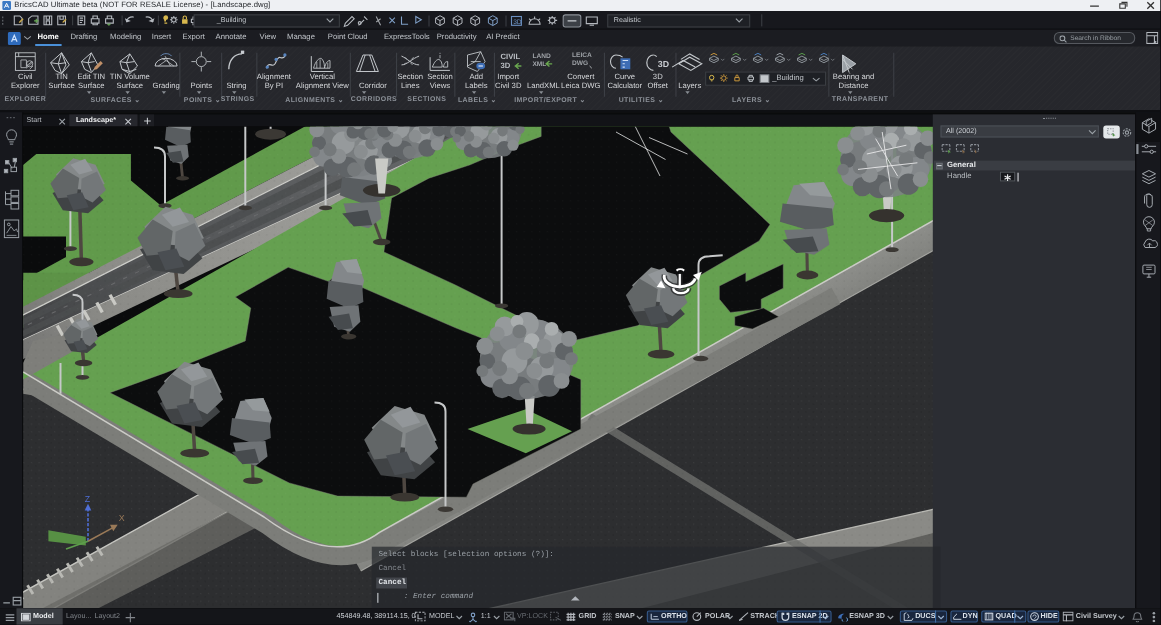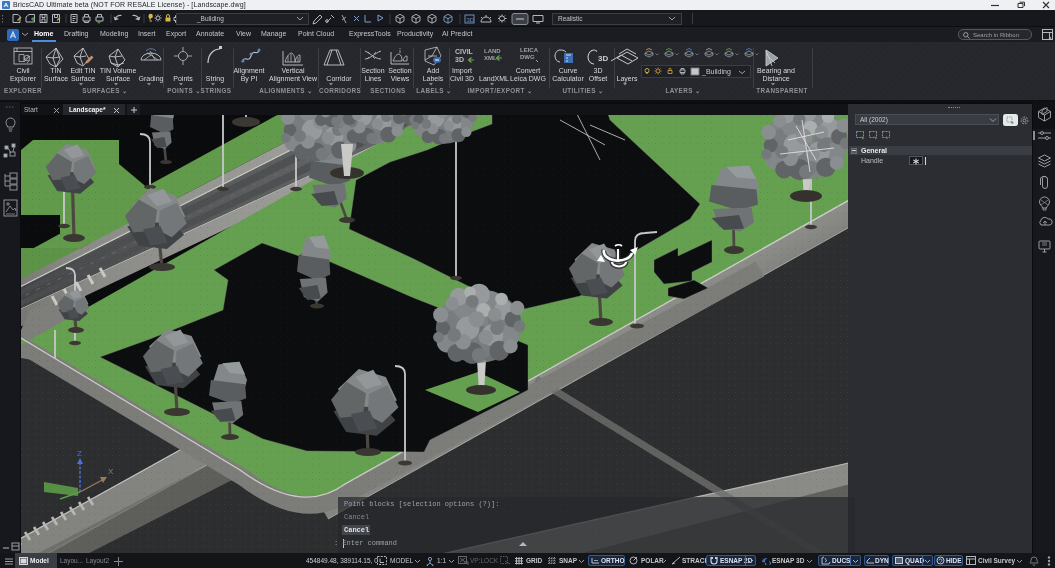--- a/index.html
+++ b/index.html
@@ -662,26 +662,26 @@
       </g>
   <g>
         <rect x="6" y="139" width="11" height="8" rx="1"></rect>
         <path d="M9 141h5m-5 2h5" stroke-width=".7"></path>
         <path d="M11.5 147v3m-2 0h4" stroke-width=".9"></path>
       </g>
  </svg>
 </div>
 <div class="abs" id="cmdpanel">
  <div class="abs" style="left:338px;top:497px;width:517px;height:56px;background:rgba(38,40,44,0.72)"></div>
- <div class="abs" style="left:344px;top:500px;color:#9aa0a6;font-size:7px;font-family:'Liberation Mono',monospace">Point blocks [selection options (?)]:</div>
+ <div class="abs" style="left:344px;top:500px;color:#9aa0a6;font-size:7px;font-family:'Liberation Mono',monospace">Select blocks [selection options (?)]:</div>
  <div class="abs" style="left:344px;top:513px;color:#85898f;font-size:7px;font-family:'Liberation Mono',monospace">Cancel</div>
  <div class="abs" style="left:342px;top:525px;width:28px;height:10px;background:#42454b"></div>
  <div class="abs" style="left:344px;top:526px;color:#dfe2e6;font-size:7px;font-weight:bold;font-family:'Liberation Mono',monospace">Cancel</div>
  <div class="abs" style="left:343px;top:539px;width:1px;height:9px;background:#c9cdd2"></div>
- <div class="abs" style="left:334px;top:539px;color:#9aa0a6;font-size:7px;font-family:'Liberation Mono',monospace">: Enter command</div>
+ <div class="abs" style="left:367px;top:539px;color:#9aa0a6;font-size:7px;font-style:italic;font-family:'Liberation Mono',monospace">: Enter command</div>
  <svg class="abs" style="left:518px;top:541px" width="10" height="6">
       <path d="M1 5l4-4 4 4z" fill="#b2b6bc"></path>
     </svg>
 </div>
 <div class="abs" id="statusbar">
  <svg class="abs" style="left:5px;top:4.5px" width="9" height="7">
       <path d="M0 1h8M0 3.5h8M0 6h8" stroke="#9aa0a6" stroke-width="1"></path>
     </svg>
  <div class="abs" style="left:15px;top:0;width:42px;height:15px;background:#3a3d42"></div>
  <svg class="abs" style="left:19px;top:3.5px" width="9" height="8" fill="none" stroke="#d5d8dc">

